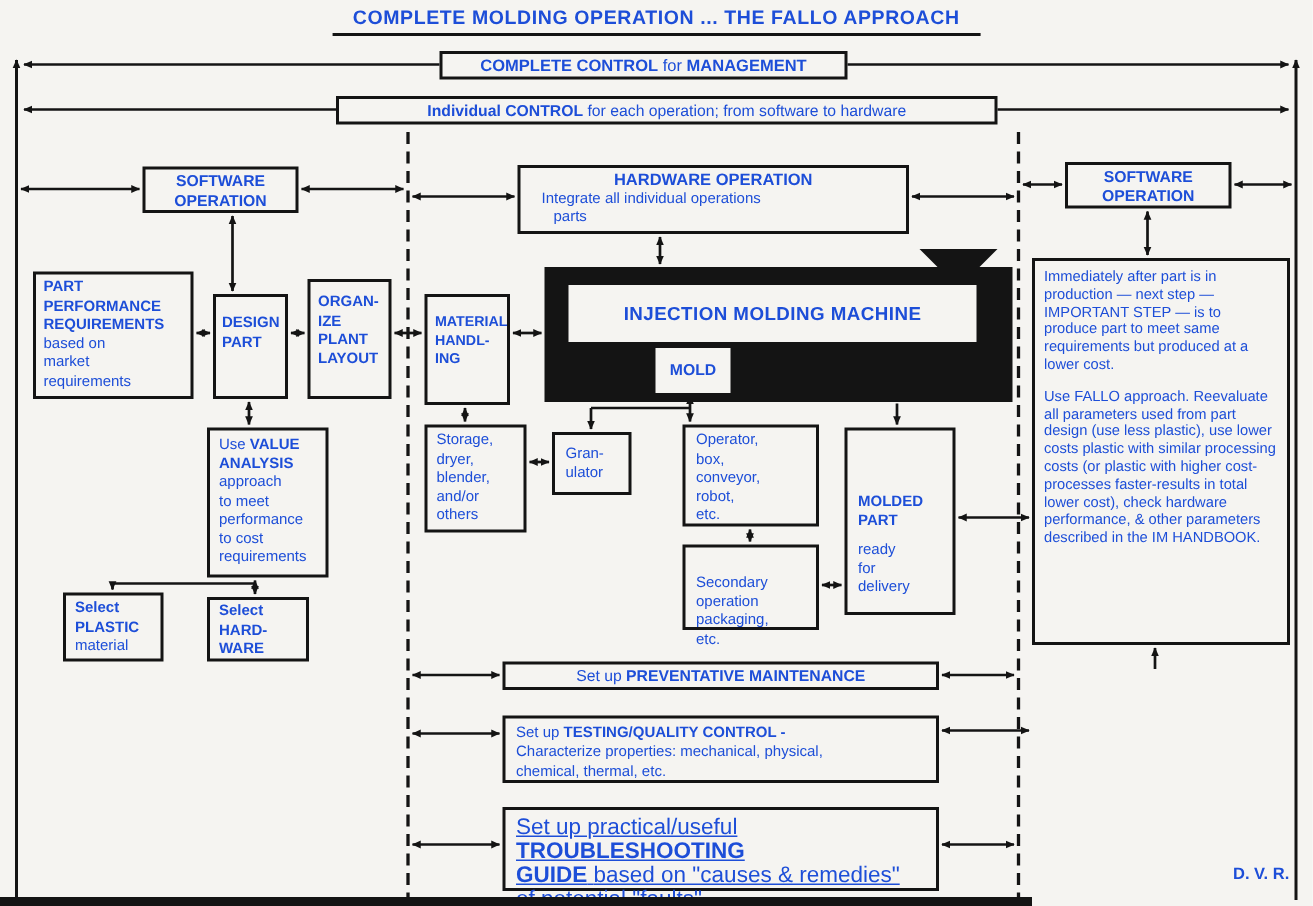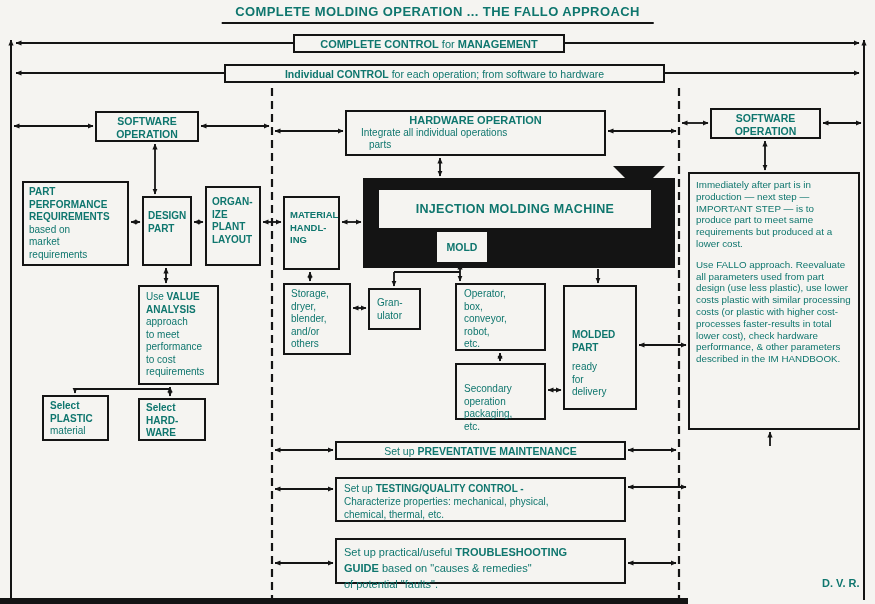--- a/index.html
+++ b/index.html
@@ -1,21 +1,21 @@
 <!DOCTYPE html>
 <html><head>
 <meta charset="utf-8">
 <style>
   html,body{margin:0;padding:0;}
   .page{
     position:relative;
     width:875px;height:604px;
     background:#f5f4f1;
     font-family:"Liberation Sans", sans-serif;
-    color:#0f766e;
+    color:#1d4ed8;
     overflow:hidden;
   }
   .wires{position:absolute;left:0;top:0;z-index:1;}
   .box{
     position:absolute;z-index:2;
     border:2px solid #141414;
     background:#f5f4f1;
     box-sizing:border-box;
     font-size:10px;line-height:12.5px;
   }
@@ -216,21 +216,21 @@
 
   <div class="box" style="left:335px;top:477px;width:291px;height:45px;padding:3px 7px;line-height:13px;">
     <div>
       <span>Set up</span>
       <span class="b">TESTING/QUALITY CONTROL -</span>
     </div>
     <div class="ml">Characterize properties: mechanical, physical,
 chemical, thermal, etc.</div>
   </div>
 
-  <div class="box" style="left:335px;top:538px;width:291px;height:46px;padding:4px 7px;font-size:11px;line-height:16px;">
+  <div class="box" style="left:335px;top:538px;width:291px;height:56px;padding:4px 7px;font-size:15px;line-height:16px;text-decoration:underline;">
     <div>
       <span>Set up practical/useful</span>
       <span class="b">TROUBLESHOOTING</span>
     </div>
     <div>
       <span class="b">GUIDE</span>
       <span>based on "causes &amp; remedies"</span>
     </div>
     <div>of potential "faults".</div>
   </div>

